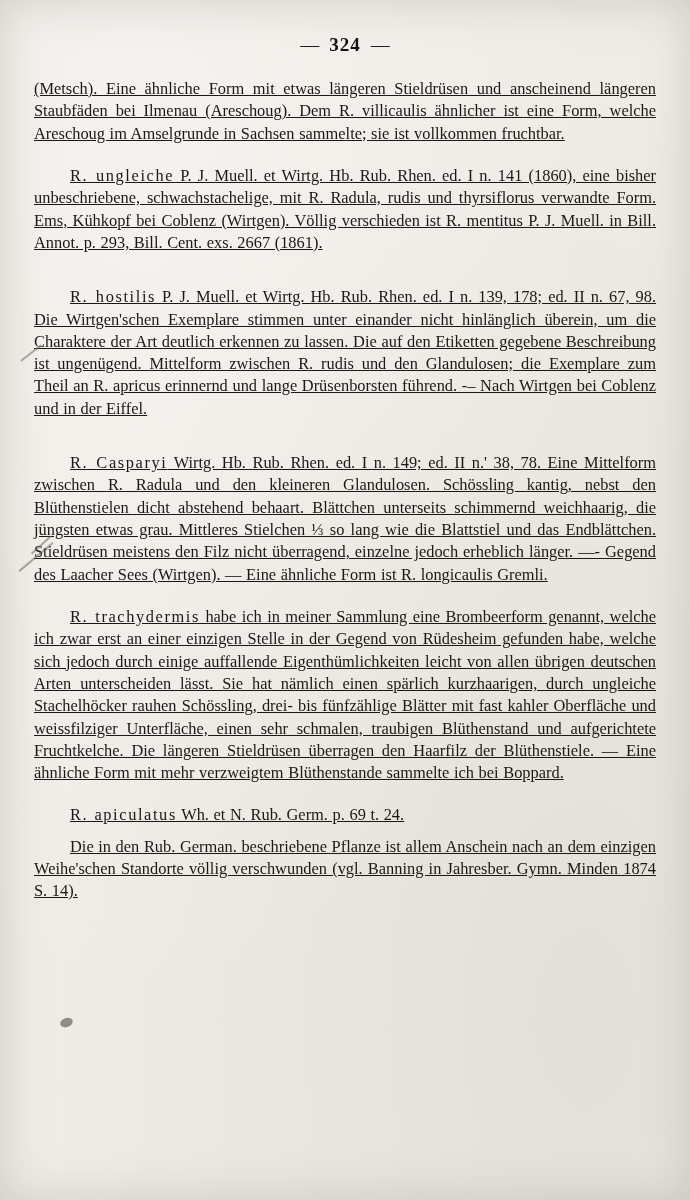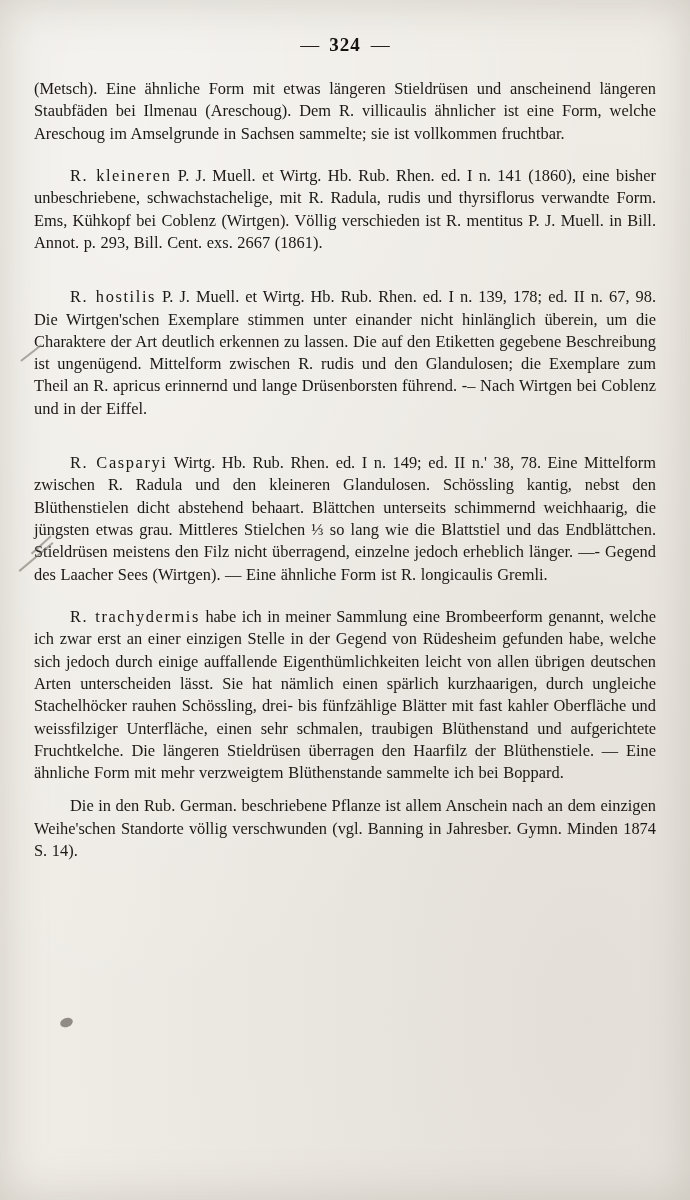--- a/index.html
+++ b/index.html
@@ -38,20 +38,21 @@
     padding: 0 10px;
     letter-spacing: 0;
   }
   .para {
     font-size: 16.4px;
     line-height: 1.36;
     text-align: justify;
     margin: 0 0 11px 0;
     color: #1c1815;
     word-spacing: 0.5px;
+    text-decoration: underline;
   }
   .para.tight {
     margin-bottom: 9px;
   }
   .indent {
     text-indent: 36px;
   }
   .sp-name {
     letter-spacing: 1.6px;
   }
@@ -96,35 +97,38 @@
 
   <div class="page-number">
     <span class="dash">—</span><span>324</span><span class="dash">—</span>
   </div>
 
   <p class="para">
     <span>(Metsch). Eine ähnliche Form mit etwas längeren Stieldrüsen und anscheinend längeren Staubfäden bei Ilmenau (Areschoug). Dem R. villicaulis ähnlicher ist eine Form, welche Areschoug im Amselgrunde in Sachsen sammelte; sie ist vollkommen fruchtbar.</span>
   </p>
 
   <p class="para indent gap-big">
-    <span class="sp-name">R. kleineren</span><span> P. J. Muell. et Wirtg. Hb. Rub. Rhen. ed. I n. 141 (1860), eine bisher unbeschriebene, schwachstachelige, mit R. Radula, rudis und thyrsiflorus verwandte Form. Ems, Kühkopf bei Coblenz (Wirtgen). Völlig verschieden ist R. mentitus P. J. Muell. in Bill. Annot. p. 293, Bill. Cent. exs. 2667 (1861).</span>
+    <span class="sp-name">R. ungleiche</span><span> P. J. Muell. et Wirtg. Hb. Rub. Rhen. ed. I n. 141 (1860), eine bisher unbeschriebene, schwachstachelige, mit R. Radula, rudis und thyrsiflorus verwandte Form. Ems, Kühkopf bei Coblenz (Wirtgen). Völlig verschieden ist R. mentitus P. J. Muell. in Bill. Annot. p. 293, Bill. Cent. exs. 2667 (1861).</span>
   </p>
 
   <p class="para indent gap-mid">
     <span class="sp-name">R. hostilis</span><span> P. J. Muell. et Wirtg. Hb. Rub. Rhen. ed. I n. 139, 178; ed. II n. 67, 98. Die Wirtgen'schen Exemplare stimmen unter einander nicht hinlänglich überein, um die Charaktere der Art deutlich erkennen zu lassen. Die auf den Etiketten gegebene Beschreibung ist ungenügend. Mittelform zwischen R. rudis und den Glandulosen; die Exemplare zum Theil an R. apricus erinnernd und lange Drüsenborsten führend. -– Nach Wirtgen bei Coblenz und in der Eiffel.</span>
   </p>
 
   <p class="para indent gap-mid">
     <span class="sp-name">R. Casparyi</span><span> Wirtg. Hb. Rub. Rhen. ed. I n. 149; ed. II n.' 38, 78. Eine Mittelform zwischen R. Radula und den kleineren Glandulosen. Schössling kantig, nebst den Blüthenstielen dicht abstehend behaart. Blättchen unterseits schimmernd weichhaarig, die jüngsten etwas grau. Mittleres Stielchen ⅓ so lang wie die Blattstiel und das Endblättchen. Stieldrüsen meistens den Filz nicht überragend, einzelne jedoch erheblich länger. —- Gegend des Laacher Sees (Wirtgen). — Eine ähnliche Form ist R. longicaulis Gremli.</span>
   </p>
 
   <p class="para indent gap-big">
     <span class="sp-name">R. trachydermis</span><span> habe ich in meiner Sammlung eine Brombeerform genannt, welche ich zwar erst an einer einzigen Stelle in der Gegend von Rüdesheim gefunden habe, welche sich jedoch durch einige auffallende Eigenthümlichkeiten leicht von allen übrigen deutschen Arten unterscheiden lässt. Sie hat nämlich einen spärlich kurzhaarigen, durch ungleiche Stachelhöcker rauhen Schössling, drei- bis fünfzählige Blätter mit fast kahler Oberfläche und weissfilziger Unterfläche, einen sehr schmalen, traubigen Blüthenstand und aufgerichtete Fruchtkelche. Die längeren Stieldrüsen überragen den Haarfilz der Blüthenstiele. — Eine ähnliche Form mit mehr verzweigtem Blüthenstande sammelte ich bei Boppard.</span>
   </p>
 
+  <p class="para indent tight gap-big">
+    <span class="sp-name">R. apiculatus</span><span> Wh. et N. Rub. Germ. p. 69 t. 24.</span>
+  </p>
 
 
 
   <p class="para indent">
     <span>Die in den Rub. German. beschriebene Pflanze ist allem Anschein nach an dem einzigen Weihe'schen Standorte völlig verschwunden (vgl. Banning in Jahresber. Gymn. Minden 1874 S. 14).</span>
   </p>
 
   <span class="mark m1"></span>
   <span class="mark m2"></span>
   <span class="mark m3"></span>

